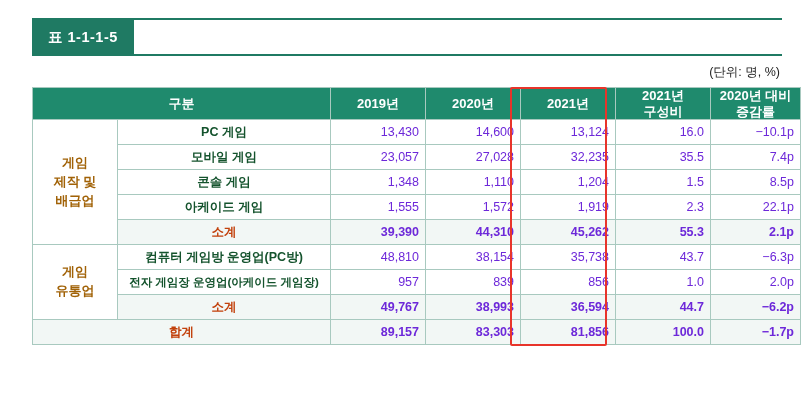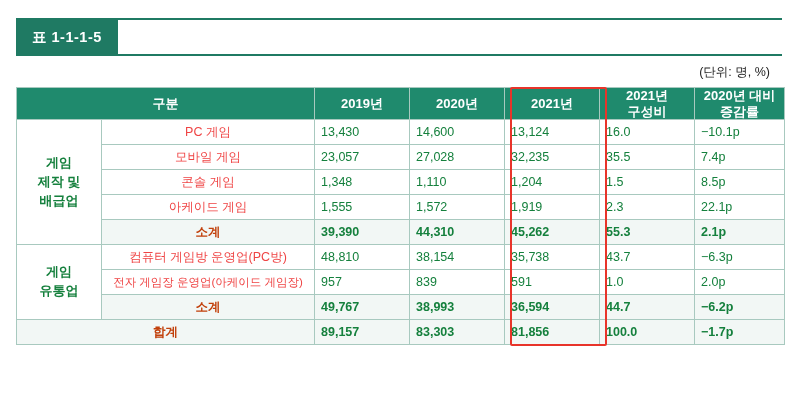--- a/index.html
+++ b/index.html
@@ -12,21 +12,21 @@
     background: #ffffff;
     font-family: "Liberation Sans", sans-serif;
     color: #1a1a1a;
     overflow: hidden;
   }
   .page {
     position: relative;
     width: 804px;
     height: 410px;
     box-sizing: border-box;
-    padding: 18px 22px 10px 16px;
+    padding: 18px 22px 10px 32px;
   }
 
   
   .caption-wrap {
     display: flex;
     align-items: stretch;
     border-top: 2px solid #1f7a63;
     border-bottom: 2px solid #1f7a63;
     height: 34px;
   }
@@ -50,21 +50,21 @@
     font-weight: bold;
     color: #111111;
     white-space: nowrap;
   }
 
   
   .unit-note {
     text-align: right;
     font-size: 12.5px;
     color: #222222;
-    margin: 8px 12px 6px 0;
+    margin: 8px 2px 6px 0;
   }
 
   
   table.data {
     width: 100%;
     border-collapse: collapse;
     table-layout: fixed;
     font-size: 12.5px;
   }
   table.data th, table.data td {
@@ -81,36 +81,36 @@
     text-align: center;
     border: 1px solid #1f8a6d;
     height: 46px;
     line-height: 1.2;
   }
   thead th.split span {
     display: block;
   }
   td.group {
     background: #ffffff;
-    color: #15803d;
+    color: #a16207;
     font-weight: bold;
     text-align: center;
     font-size: 13px;
     line-height: 1.45;
     border-left: 1px solid #a8c9bf;
   }
   td.label {
     text-align: center;
-    color: #ef4444;
-    font-weight: normal;
+    color: #14532d;
+    font-weight: bold;
   }
   td.num {
-    text-align: left;
+    text-align: right;
     font-variant-numeric: tabular-nums;
-    color: #15803d;
+    color: #6d28d9;
   }
   tr.subtotal td, tr.total td {
     font-weight: bold;
     background: #f2f7f5;
   }
   tr.subtotal td.label, tr.total td.label {
     color: #c2410c;
   }
   tr.total td {
     background: #f2f7f5;
@@ -222,21 +222,21 @@
         <td class="num">48,810</td>
         <td class="num">38,154</td>
         <td class="num">35,738</td>
         <td class="num">43.7</td>
         <td class="num">−6.3p</td>
       </tr>
       <tr>
         <td class="label" style="font-size:11.5px">전자 게임장 운영업(아케이드 게임장)</td>
         <td class="num">957</td>
         <td class="num">839</td>
-        <td class="num">591</td>
+        <td class="num">856</td>
         <td class="num">1.0</td>
         <td class="num">2.0p</td>
       </tr>
       <tr class="subtotal">
         <td class="label">소계</td>
         <td class="num">49,767</td>
         <td class="num">38,993</td>
         <td class="num">36,594</td>
         <td class="num">44.7</td>
         <td class="num">−6.2p</td>

